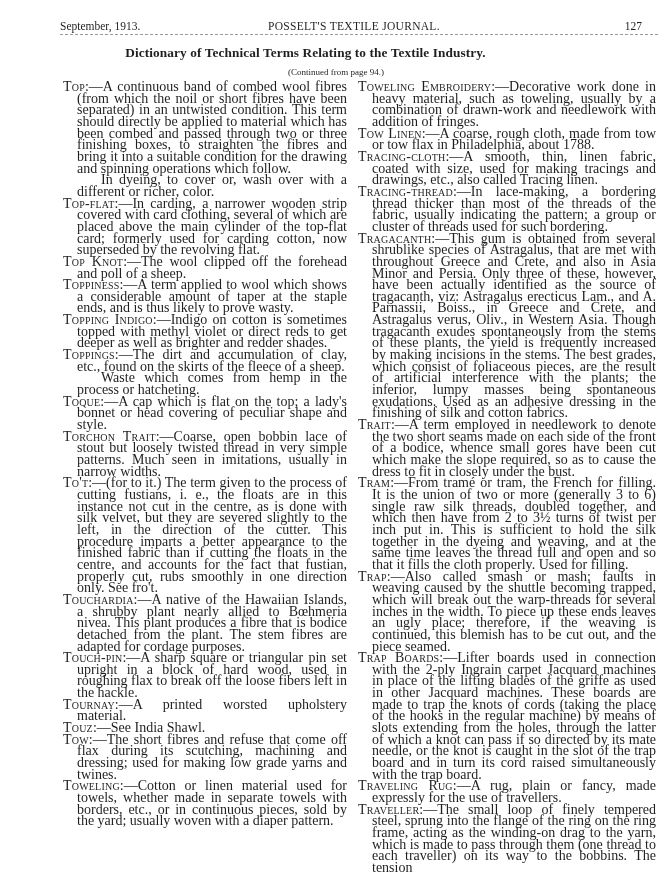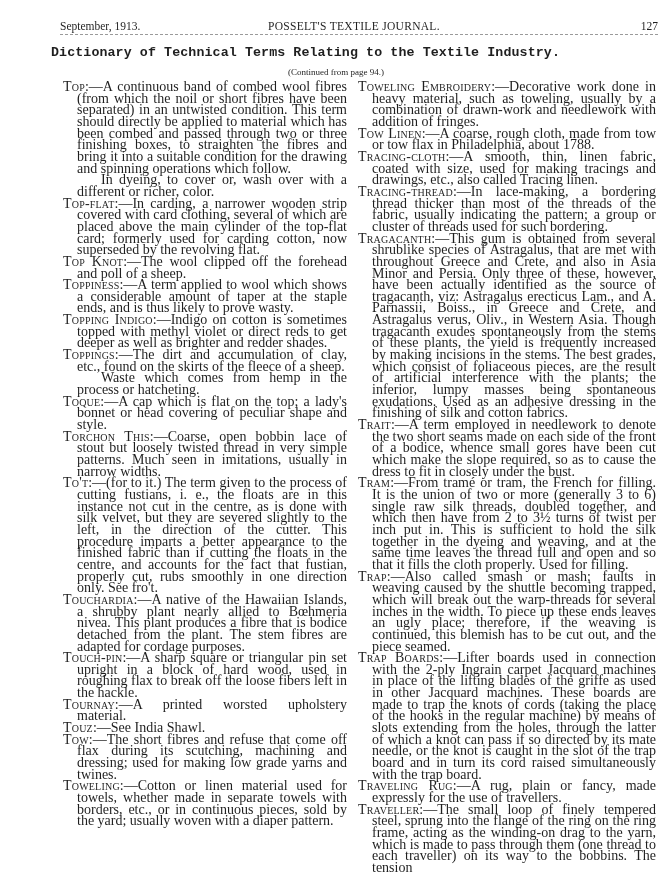--- a/index.html
+++ b/index.html
@@ -1,22 +1,22 @@
 <!DOCTYPE html>
 <html><head>
 <meta charset="utf-8">
 <style>
   html, body { margin: 0; padding: 0; background: #ffffff; }
   body { width: 672px; height: 872px; position: relative; overflow: hidden; color: #1f1f1f; font-family: "Liberation Serif", "DejaVu Serif", serif; }
   .header { position: absolute; top: 20px; left: 60px; width: 598px; height: 16px; font-size: 11.5px; }
   .header .date { position: absolute; left: 0; top: 0; }
   .header .journal { position: absolute; left: 208px; top: 0; letter-spacing: 0.3px; }
-  .header .pageno { position: absolute; right: 0; top: 0; }
+  .header .pageno { position: absolute; right: 16px; top: 0; }
   .rule { position: absolute; top: 34px; left: 60px; width: 598px; border-top: 1px dashed #9a9a9a; }
-  .title { position: absolute; top: 45px; left: 0; width: 611px; text-align: center; font-family: Liberation Mono, monospace; font-weight: bold; font-size: 13.3px; letter-spacing: 0.1px; }
+  .title { position: absolute; top: 45px; left: 0; width: 611px; text-align: center; font-family: Liberation Serif, serif; font-weight: bold; font-size: 13.3px; letter-spacing: 0.1px; }
   .subtitle { position: absolute; top: 67px; left: 0; width: 672px; text-align: center; font-size: 9px; }
   .col { position: absolute; top: 81px; font-size: 14px; line-height: 11.65px; text-align: justify; }
   .col.left { left: 63px; width: 284px; }
   .col.right { left: 358px; width: 298px; }
   .entry { padding-left: 14px; text-indent: -14px; margin: 0; }
   .para { padding-left: 14px; text-indent: 24px; margin: 0; }
   .term { font-variant: small-caps; letter-spacing: 0.2px; }
 </style>
 </head>
 <body>
@@ -34,21 +34,21 @@
 <div class="col left" id="col-left">
     <p class="entry"><span class="term">Top</span><span>:—A continuous band of combed wool fibres (from which the noil or short fibres have been separated) in an untwisted condition. This term should directly be applied to material which has been combed and passed through two or three finishing boxes, to straighten the fibres and bring it into a suitable condition for the drawing and spinning operations which follow.</span></p>
     <p class="para">In dyeing, to cover or, wash over with a different or richer, color.</p>
     <p class="entry"><span class="term">Top-flat</span><span>:—In carding, a narrower wooden strip covered with card clothing, several of which are placed above the main cylinder of the top-flat card; formerly used for carding cotton, now superseded by the revolving flat.</span></p>
     <p class="entry"><span class="term">Top Knot</span><span>:—The wool clipped off the forehead and poll of a sheep.</span></p>
     <p class="entry"><span class="term">Toppiness</span><span>:—A term applied to wool which shows a considerable amount of taper at the staple ends, and is thus likely to prove wasty.</span></p>
     <p class="entry"><span class="term">Topping Indigo</span><span>:—Indigo on cotton is sometimes topped with methyl violet or direct reds to get deeper as well as brighter and redder shades.</span></p>
     <p class="entry"><span class="term">Toppings</span><span>:—The dirt and accumulation of clay, etc., found on the skirts of the fleece of a sheep.</span></p>
     <p class="para">Waste which comes from hemp in the process or hatcheting.</p>
     <p class="entry"><span class="term">Toque</span><span>:—A cap which is flat on the top; a lady's bonnet or head covering of peculiar shape and style.</span></p>
-    <p class="entry"><span class="term">Torchon This</span><span>:—Coarse, open bobbin lace of stout but loosely twisted thread in very simple patterns. Much seen in imitations, usually in narrow widths.</span></p>
+    <p class="entry"><span class="term">Torchon Trait</span><span>:—Coarse, open bobbin lace of stout but loosely twisted thread in very simple patterns. Much seen in imitations, usually in narrow widths.</span></p>
     <p class="entry"><span class="term">To't</span><span>:—(for to it.) The term given to the process of cutting fustians, i. e., the floats are in this instance not cut in the centre, as is done with silk velvet, but they are severed slightly to the left, in the direction of the cutter. This procedure imparts a better appearance to the finished fabric than if cutting the floats in the centre, and accounts for the fact that fustian, properly cut, rubs smoothly in one direction only. See fro't.</span></p>
     <p class="entry"><span class="term">Touchardia</span><span>:—A native of the Hawaiian Islands, a shrubby plant nearly allied to Bœhmeria nivea. This plant produces a fibre that is bodice detached from the plant. The stem fibres are adapted for cordage purposes.</span></p>
     <p class="entry"><span class="term">Touch-pin</span><span>:—A sharp square or triangular pin set upright in a block of hard wood, used in roughing flax to break off the loose fibers left in the hackle.</span></p>
     <p class="entry"><span class="term">Tournay</span><span>:—A printed worsted upholstery material.</span></p>
     <p class="entry"><span class="term">Touz</span><span>:—See India Shawl.</span></p>
     <p class="entry"><span class="term">Tow</span><span>:—The short fibres and refuse that come off flax during its scutching, machining and dressing; used for making low grade yarns and twines.</span></p>
     <p class="entry"><span class="term">Toweling</span><span>:—Cotton or linen material used for towels, whether made in separate towels with borders, etc., or in continuous pieces, sold by the yard; usually woven with a diaper pattern.</span></p>
   </div>
 <div class="col right" id="col-right">
     <p class="entry"><span class="term">Toweling Embroidery</span><span>:—Decorative work done in heavy material, such as toweling, usually by a combination of drawn-work and needlework with addition of fringes.</span></p>

